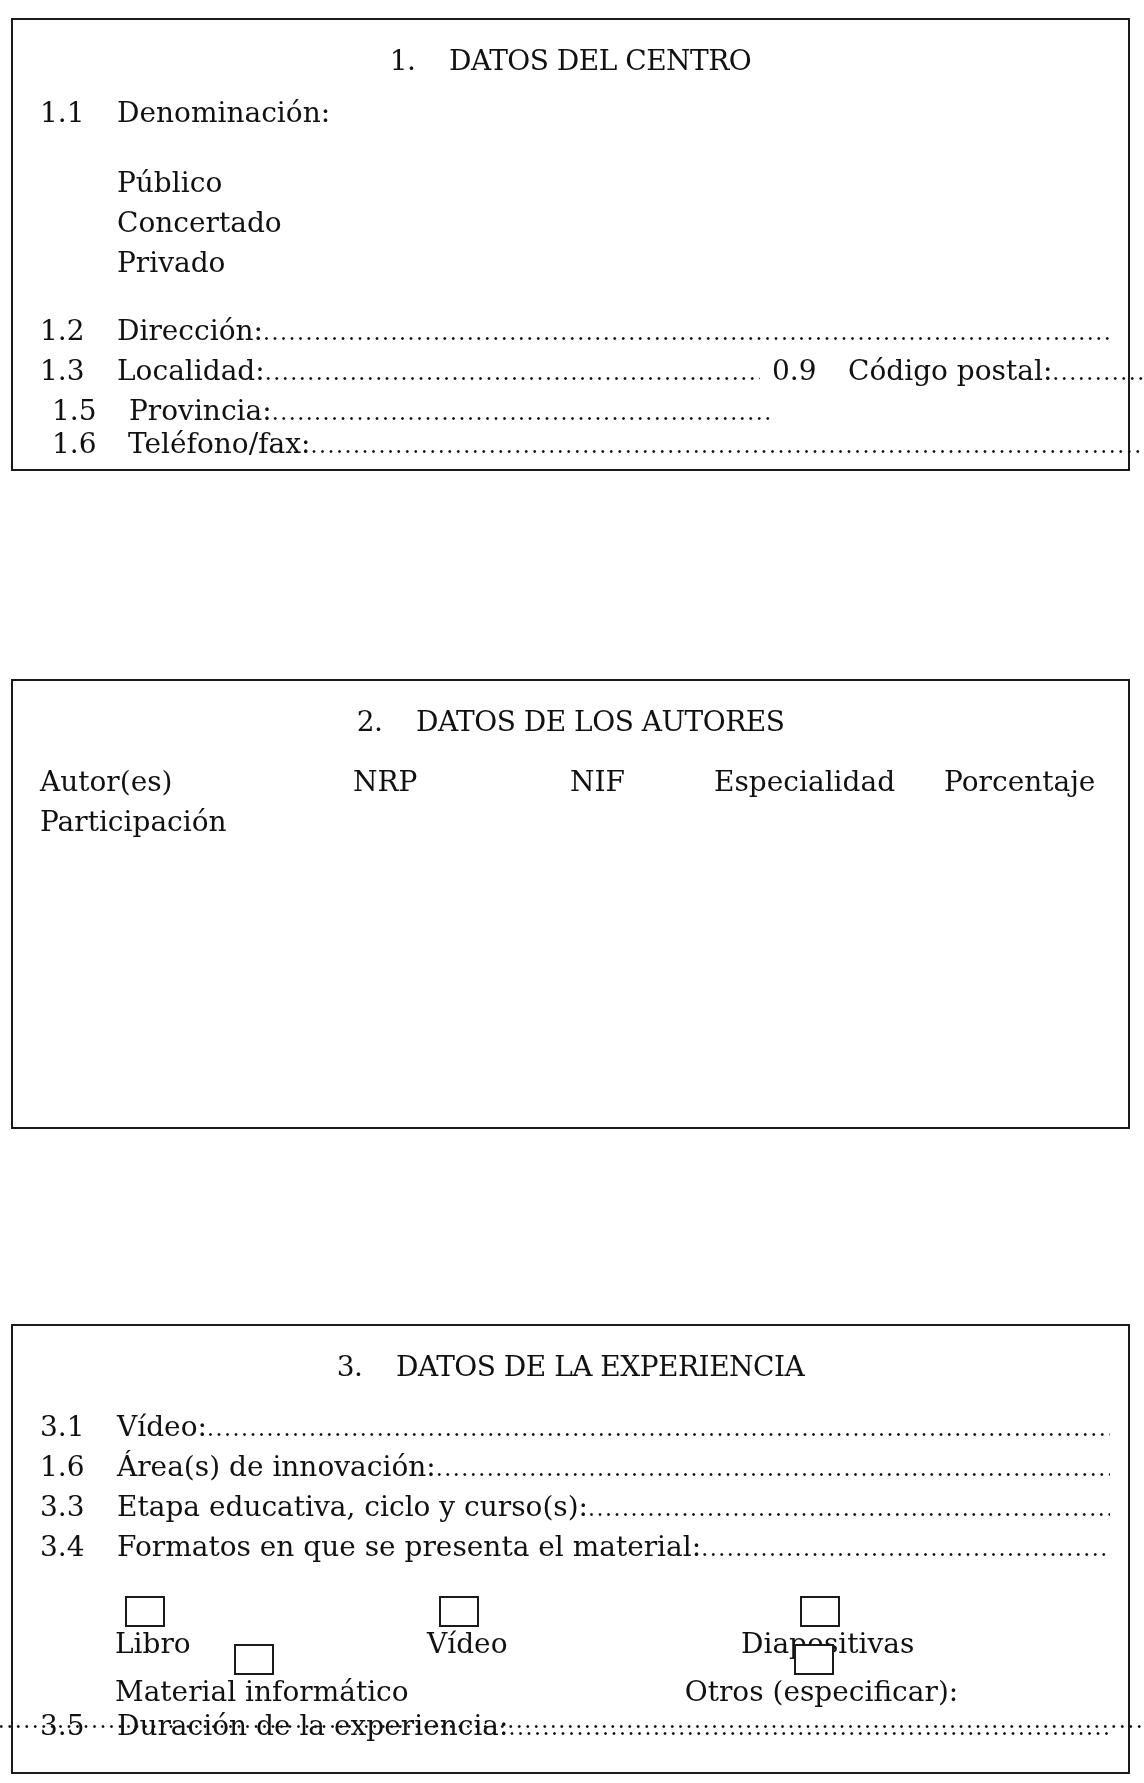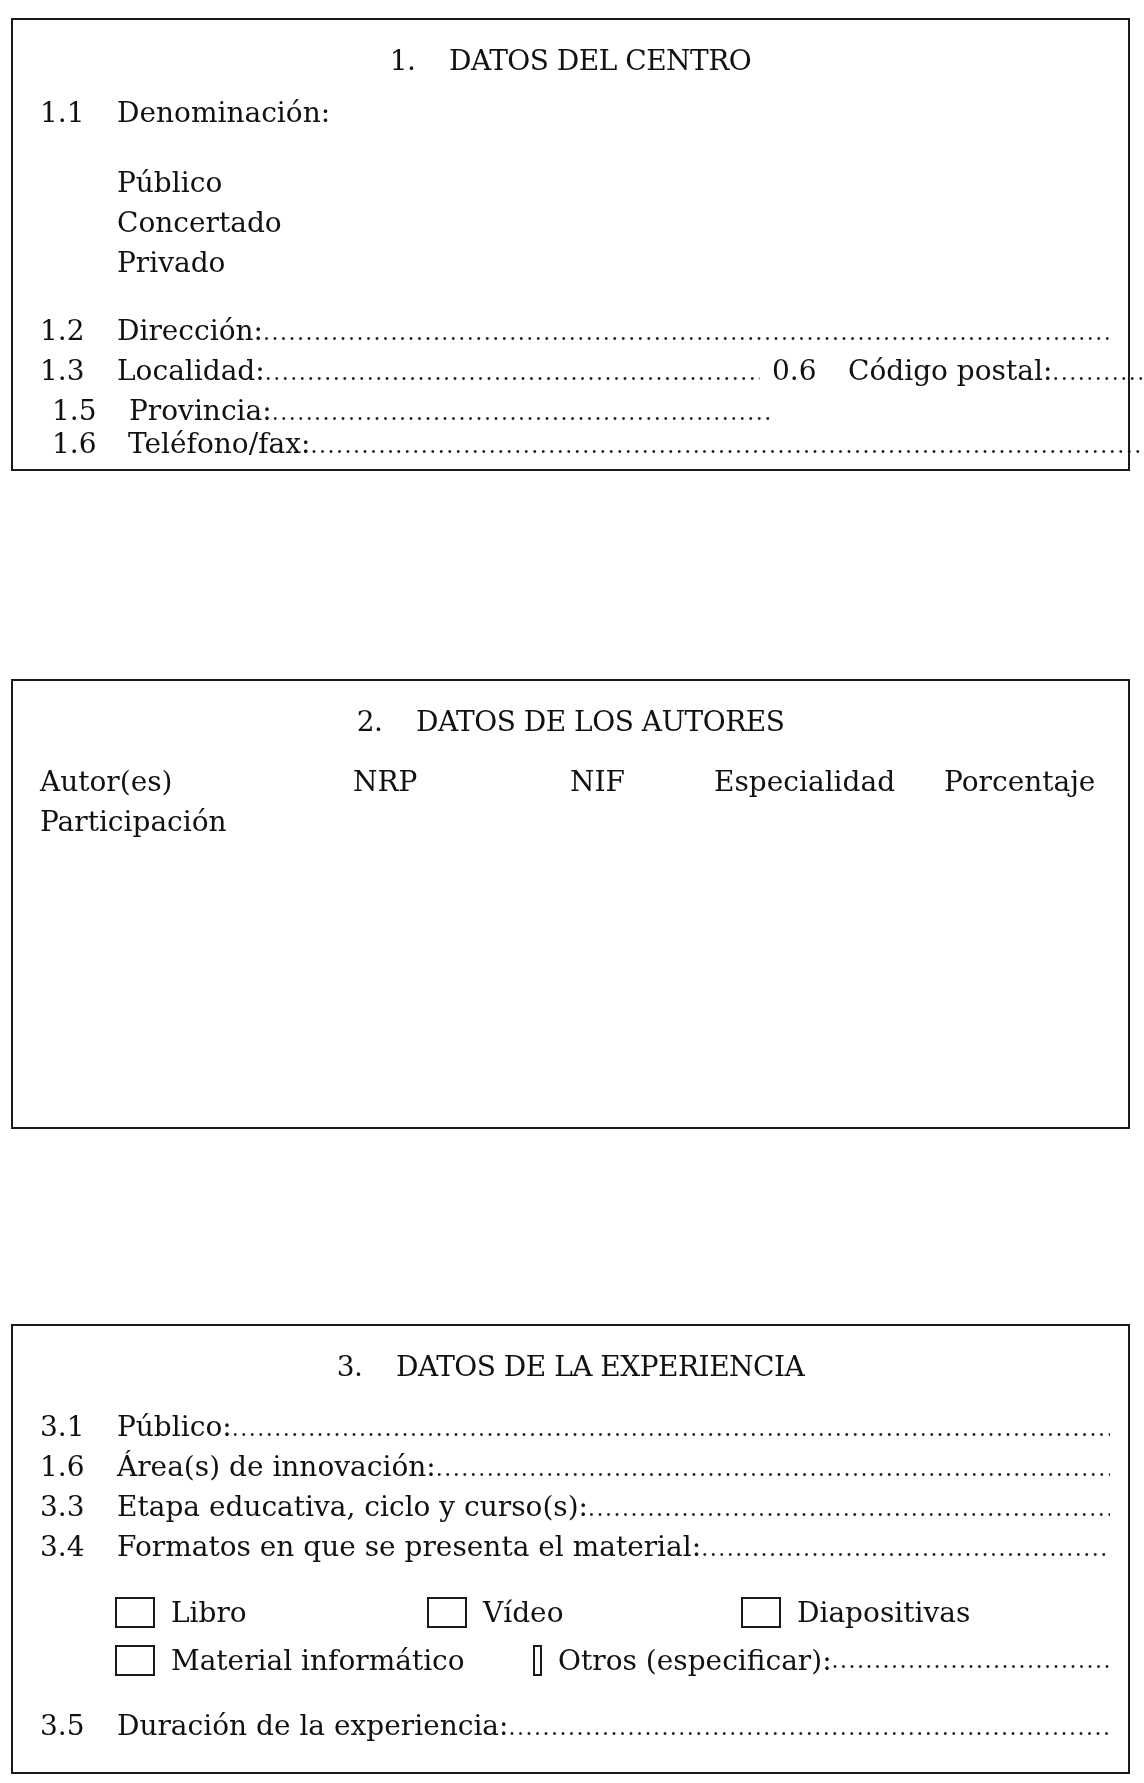--- a/index.html
+++ b/index.html
@@ -36,21 +36,21 @@
       content: "........................................................................................................................................................................................................................................";
     }
     .half { display: flex; align-items: baseline; }
     .plain { position: absolute; white-space: nowrap; }
     .cb {
       display: inline-block; width: 40px; height: 31px;
       border: 2px solid #1a1a1a; box-sizing: border-box;
       vertical-align: -6px; margin-right: 16px;
       cursor: pointer; background: #fff;
     }
-    .opt { position: absolute; white-space: nowrap; display: flex; align-items: center; }
+    .opt { position: absolute; white-space: nowrap; display: flex; align-items: center; flex-direction: column; }
   </style>
 </head>
 <body>
 
 <div class="box" style="top:18px; height:453px;">
   <div class="title" style="top:24px;">1.    DATOS DEL CENTRO</div>
 
   <div class="row" style="top:76px;">
     <span class="num">1.1</span>
     <span class="lbl">Denominación:</span>
@@ -66,21 +66,21 @@
     <span class="dots"></span>
   </div>
 
   <div class="row" style="top:334px;">
     <div class="half" style="width:720px;">
       <span class="num">1.3</span>
       <span class="lbl">Localidad:</span>
       <span class="dots"></span>
     </div>
     <div class="half" style="flex:1; margin-left:12px;">
-      <span class="lbl" style="width:76px;">0.6</span>
+      <span class="lbl" style="width:76px;">0.9</span>
       <span class="lbl">Código postal: </span>
       <span class="dots"></span>
     </div>
   </div>
 
   <div class="row" style="top:374px;flex-direction:column;">
     <div class="half" style="width:720px;">
       <span class="num">1.5</span>
       <span class="lbl">Provincia: </span>
       <span class="dots"></span>
@@ -102,21 +102,21 @@
   <div class="plain" style="left:931px; top:84px;">Porcentaje</div>
   <div class="plain" style="left:27px; top:124px;">Participación</div>
   <div style="position:absolute; left:20px; right:20px; top:170px; bottom:20px;"></div>
 </div>
 
 <div class="box" style="top:1324px; height:450px;">
   <div class="title" style="top:24px;">3.    DATOS DE LA EXPERIENCIA</div>
 
   <div class="row" style="top:84px;">
     <span class="num">3.1</span>
-    <span class="lbl">Público: </span>
+    <span class="lbl">Vídeo: </span>
     <span class="dots"></span>
   </div>
 
   <div class="row" style="top:124px;">
     <span class="num">1.6</span>
     <span class="lbl">Área(s) de innovación: </span>
     <span class="dots"></span>
   </div>
 
   <div class="row" style="top:164px;">

